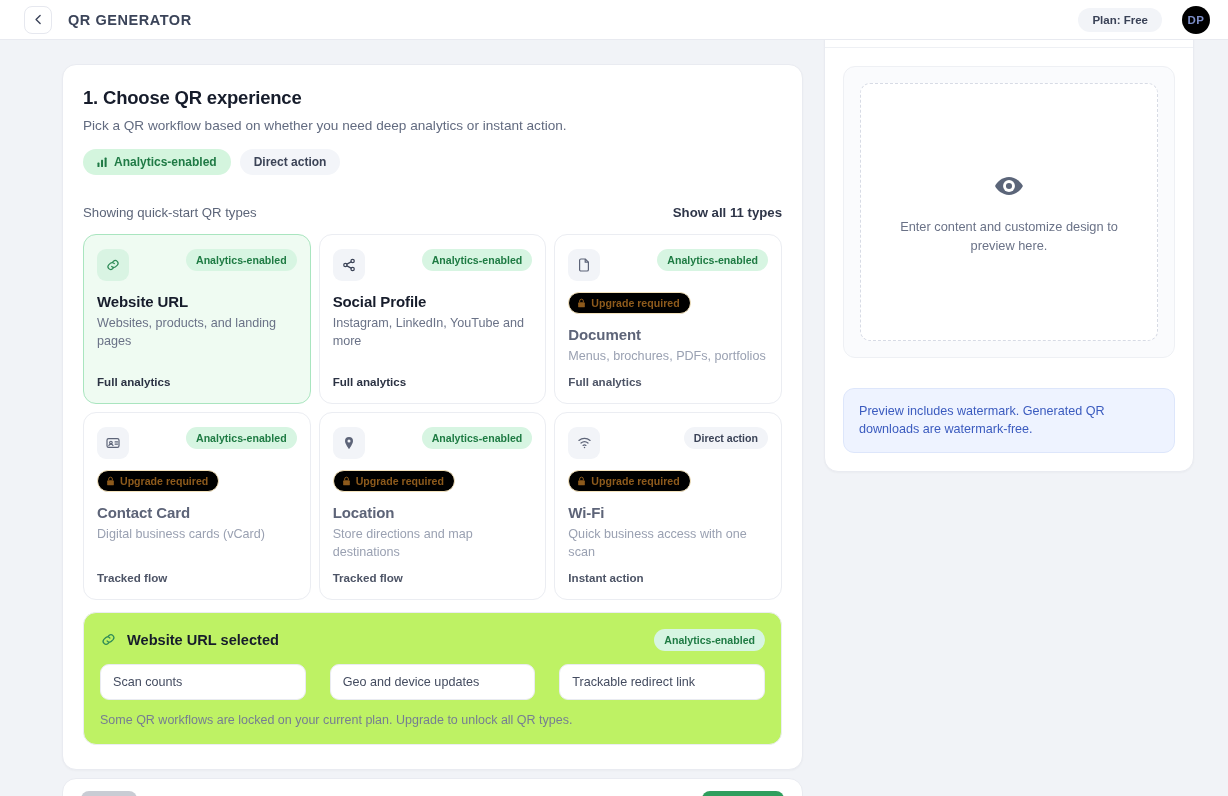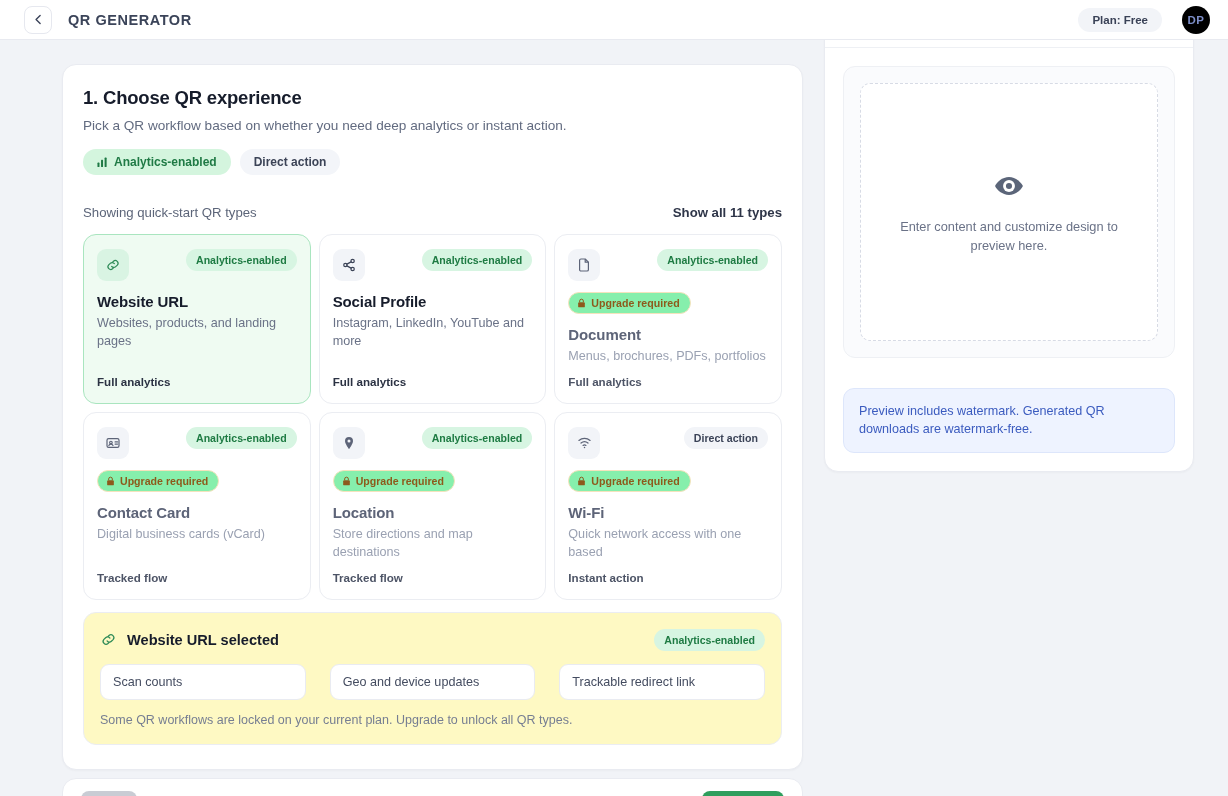--- a/index.html
+++ b/index.html
@@ -220,21 +220,21 @@
     font-weight: 700;
     padding: 5px 10px;
     white-space: nowrap;
   }
   .badge.analytics { background: #d7f5e2; color: #1e7b43; }
   .badge.direct    { background: #f2f4f8; color: #3b4357; }
 
   .lock-badge {
     margin-top: 11px;
     align-self: flex-start;
-    background: #86efac;
+    background: #000000;
     border: 1px solid #f4e3bd;
     color: #8d5a1c;
     border-radius: 999px;
     font-size: 10.6px;
     font-weight: 700;
     padding: 4px 10px 4px 8px;
     display: inline-flex;
     align-items: center;
     gap: 5px;
     white-space: nowrap;
@@ -262,21 +262,21 @@
   }
   .qr-card.locked .card-title { color: #5d6478; }
   .qr-card.locked .card-desc  { color: #9aa1b2; }
   .qr-card.locked .card-foot  { color: #4d5466; }
 
   
   .summary {
     margin-top: 12px;
     border: 1px solid #ebedf2;
     border-radius: 13px;
-    background: #fef9c3;
+    background: #bef264;
     padding: 16px 16px 17px;
   }
   .summary-head {
     display: flex;
     align-items: center;
     justify-content: space-between;
   }
   .summary-left {
     display: flex;
     align-items: center;
@@ -568,21 +568,21 @@
             <div class="badge direct">Direct action</div>
           </div>
           <div class="lock-badge">
             <svg width="9" height="10" viewBox="0 0 10 12">
               <rect x="1" y="5" width="8" height="6.2" rx="1.4" fill="#8d5a1c"></rect>
               <path d="M2.8 5V3.6a2.2 2.2 0 0 1 4.4 0V5" fill="none" stroke="#8d5a1c" stroke-width="1.2"></path>
             </svg>
             <span>Upgrade required</span>
           </div>
           <div class="card-title">Wi-Fi</div>
-          <div class="card-desc">Quick network access with one based</div>
+          <div class="card-desc">Quick business access with one scan</div>
           <div class="card-foot">Instant action</div>
         </div>
 
       </div>
 
       <div class="summary">
         <div class="summary-head">
           <div class="summary-left">
             <svg width="17" height="17" viewBox="0 0 20 20" fill="none" stroke="#2e8b57" stroke-width="1.5" stroke-linecap="round">
               <path d="M8.3 11.7a3.4 3.4 0 0 0 5.1.4l2-2a3.4 3.4 0 0 0-4.8-4.8l-1.1 1.1"></path>

